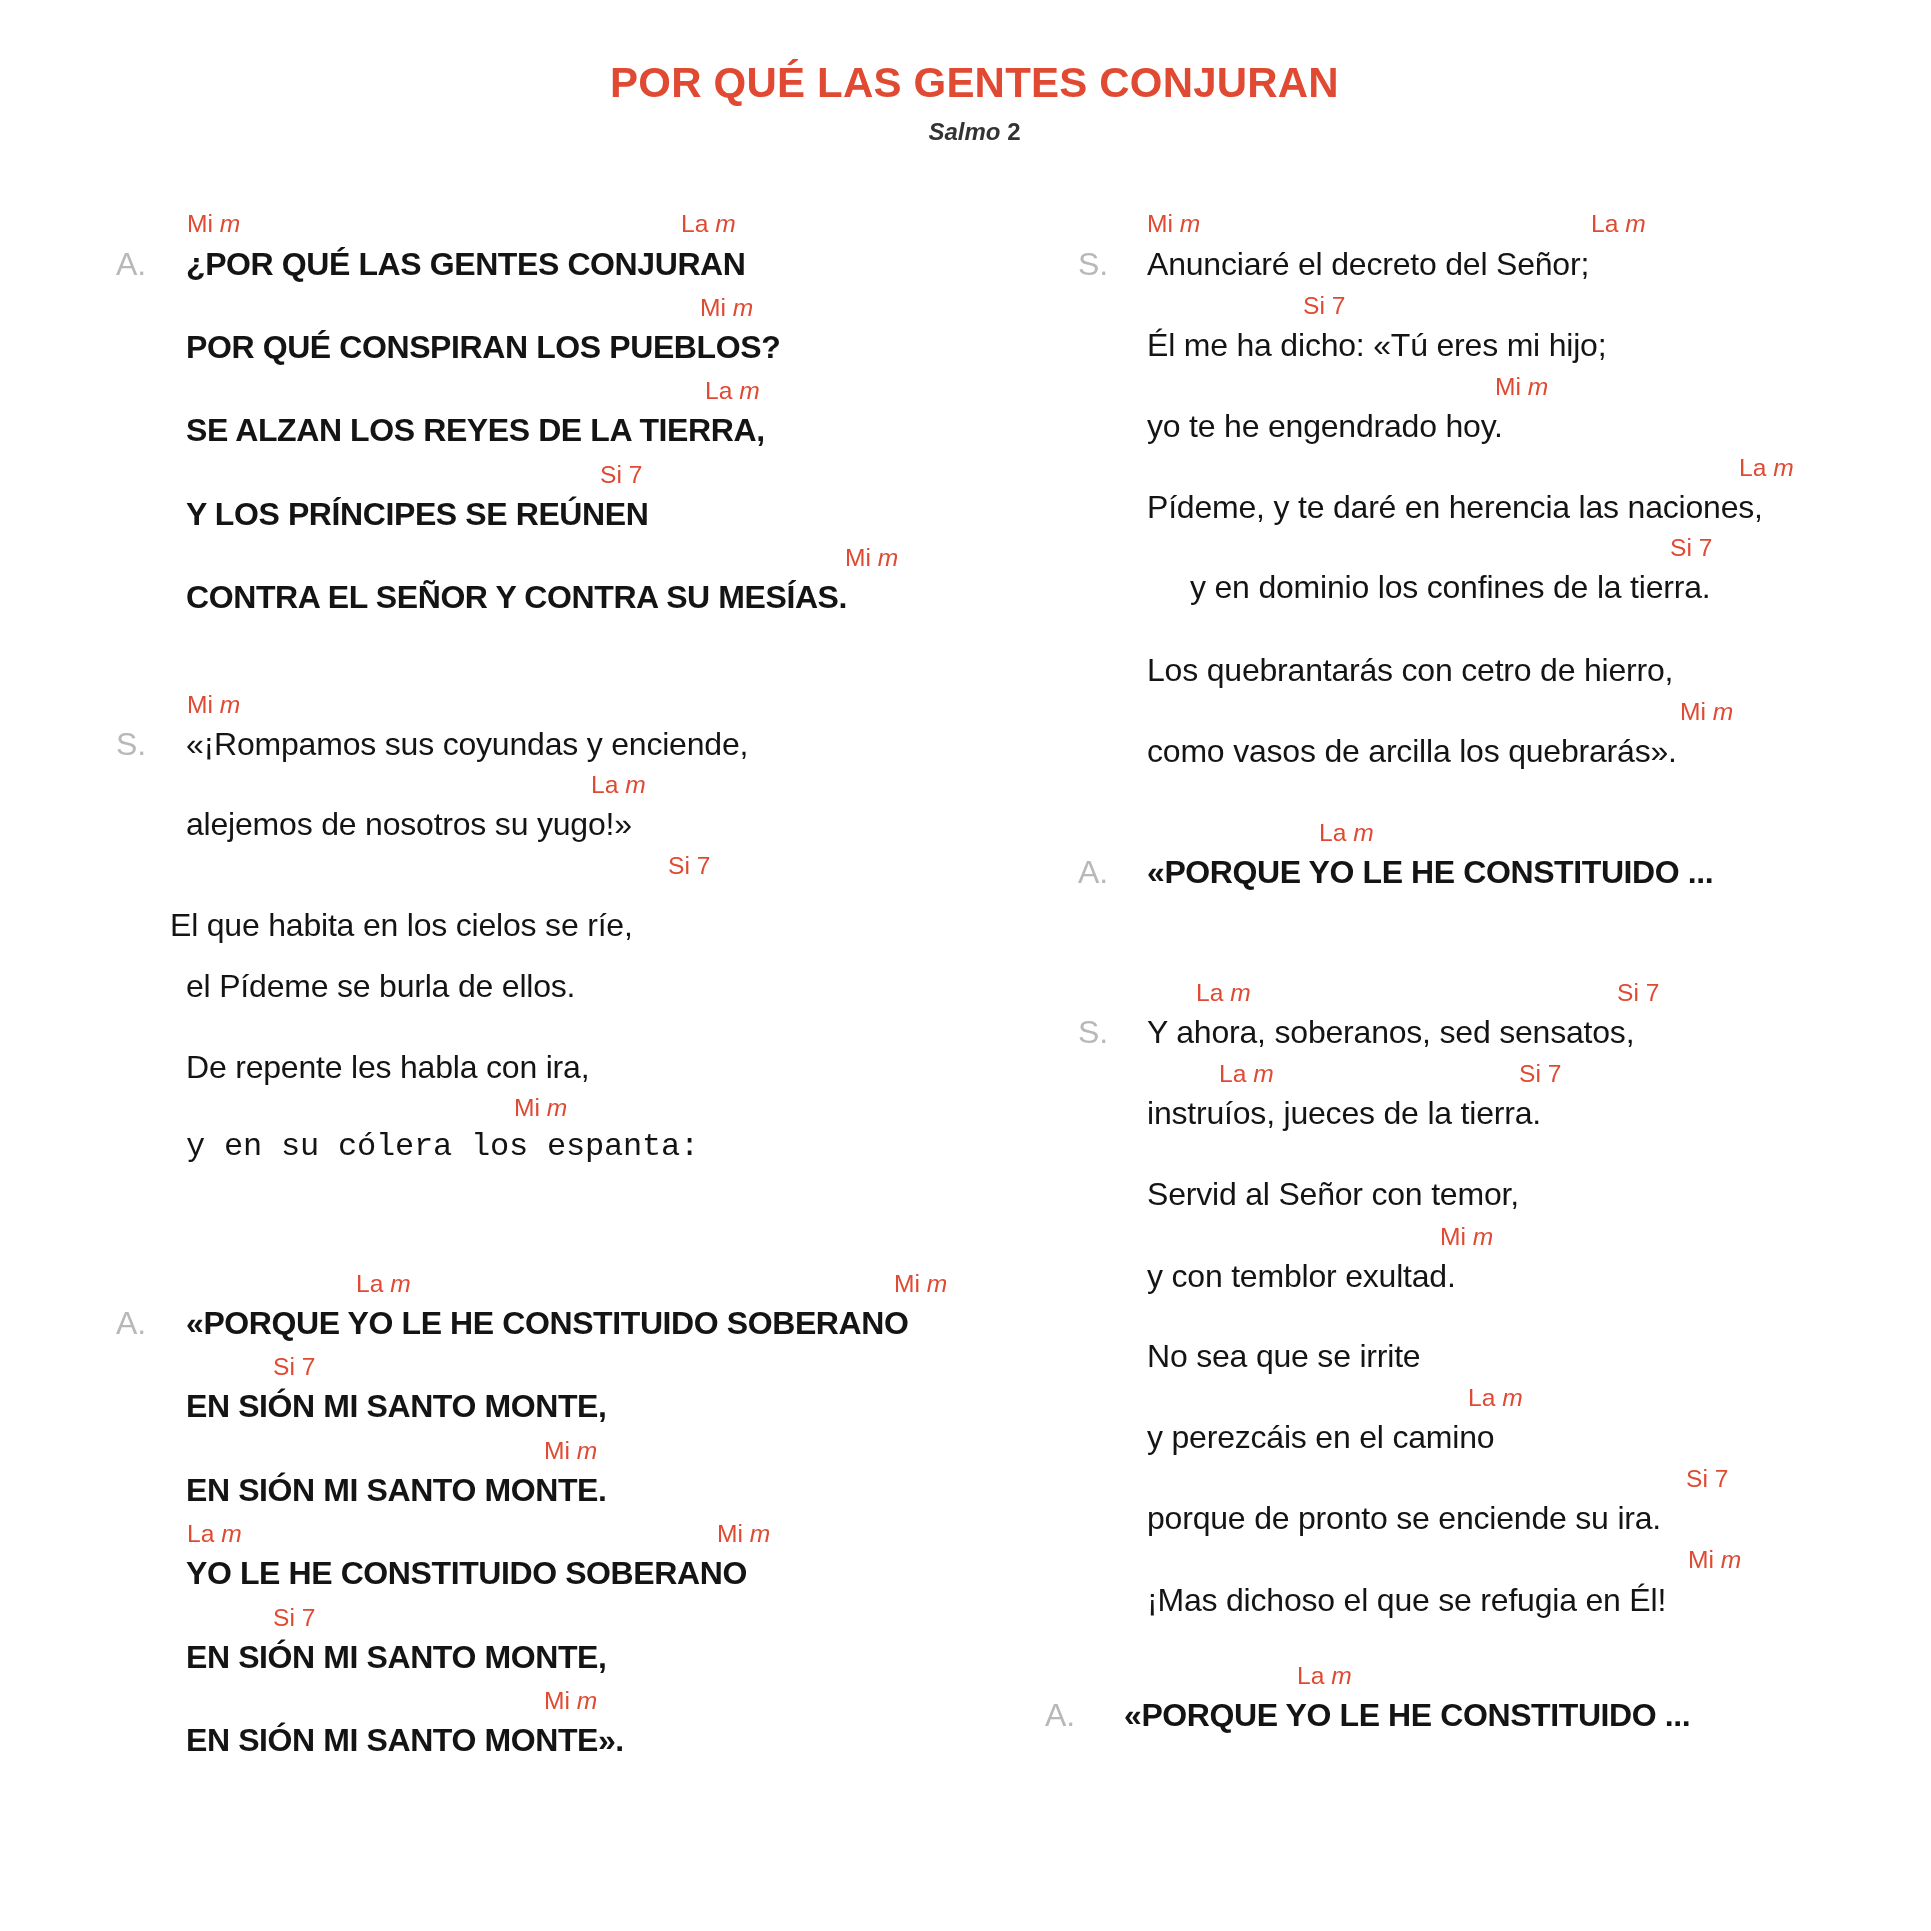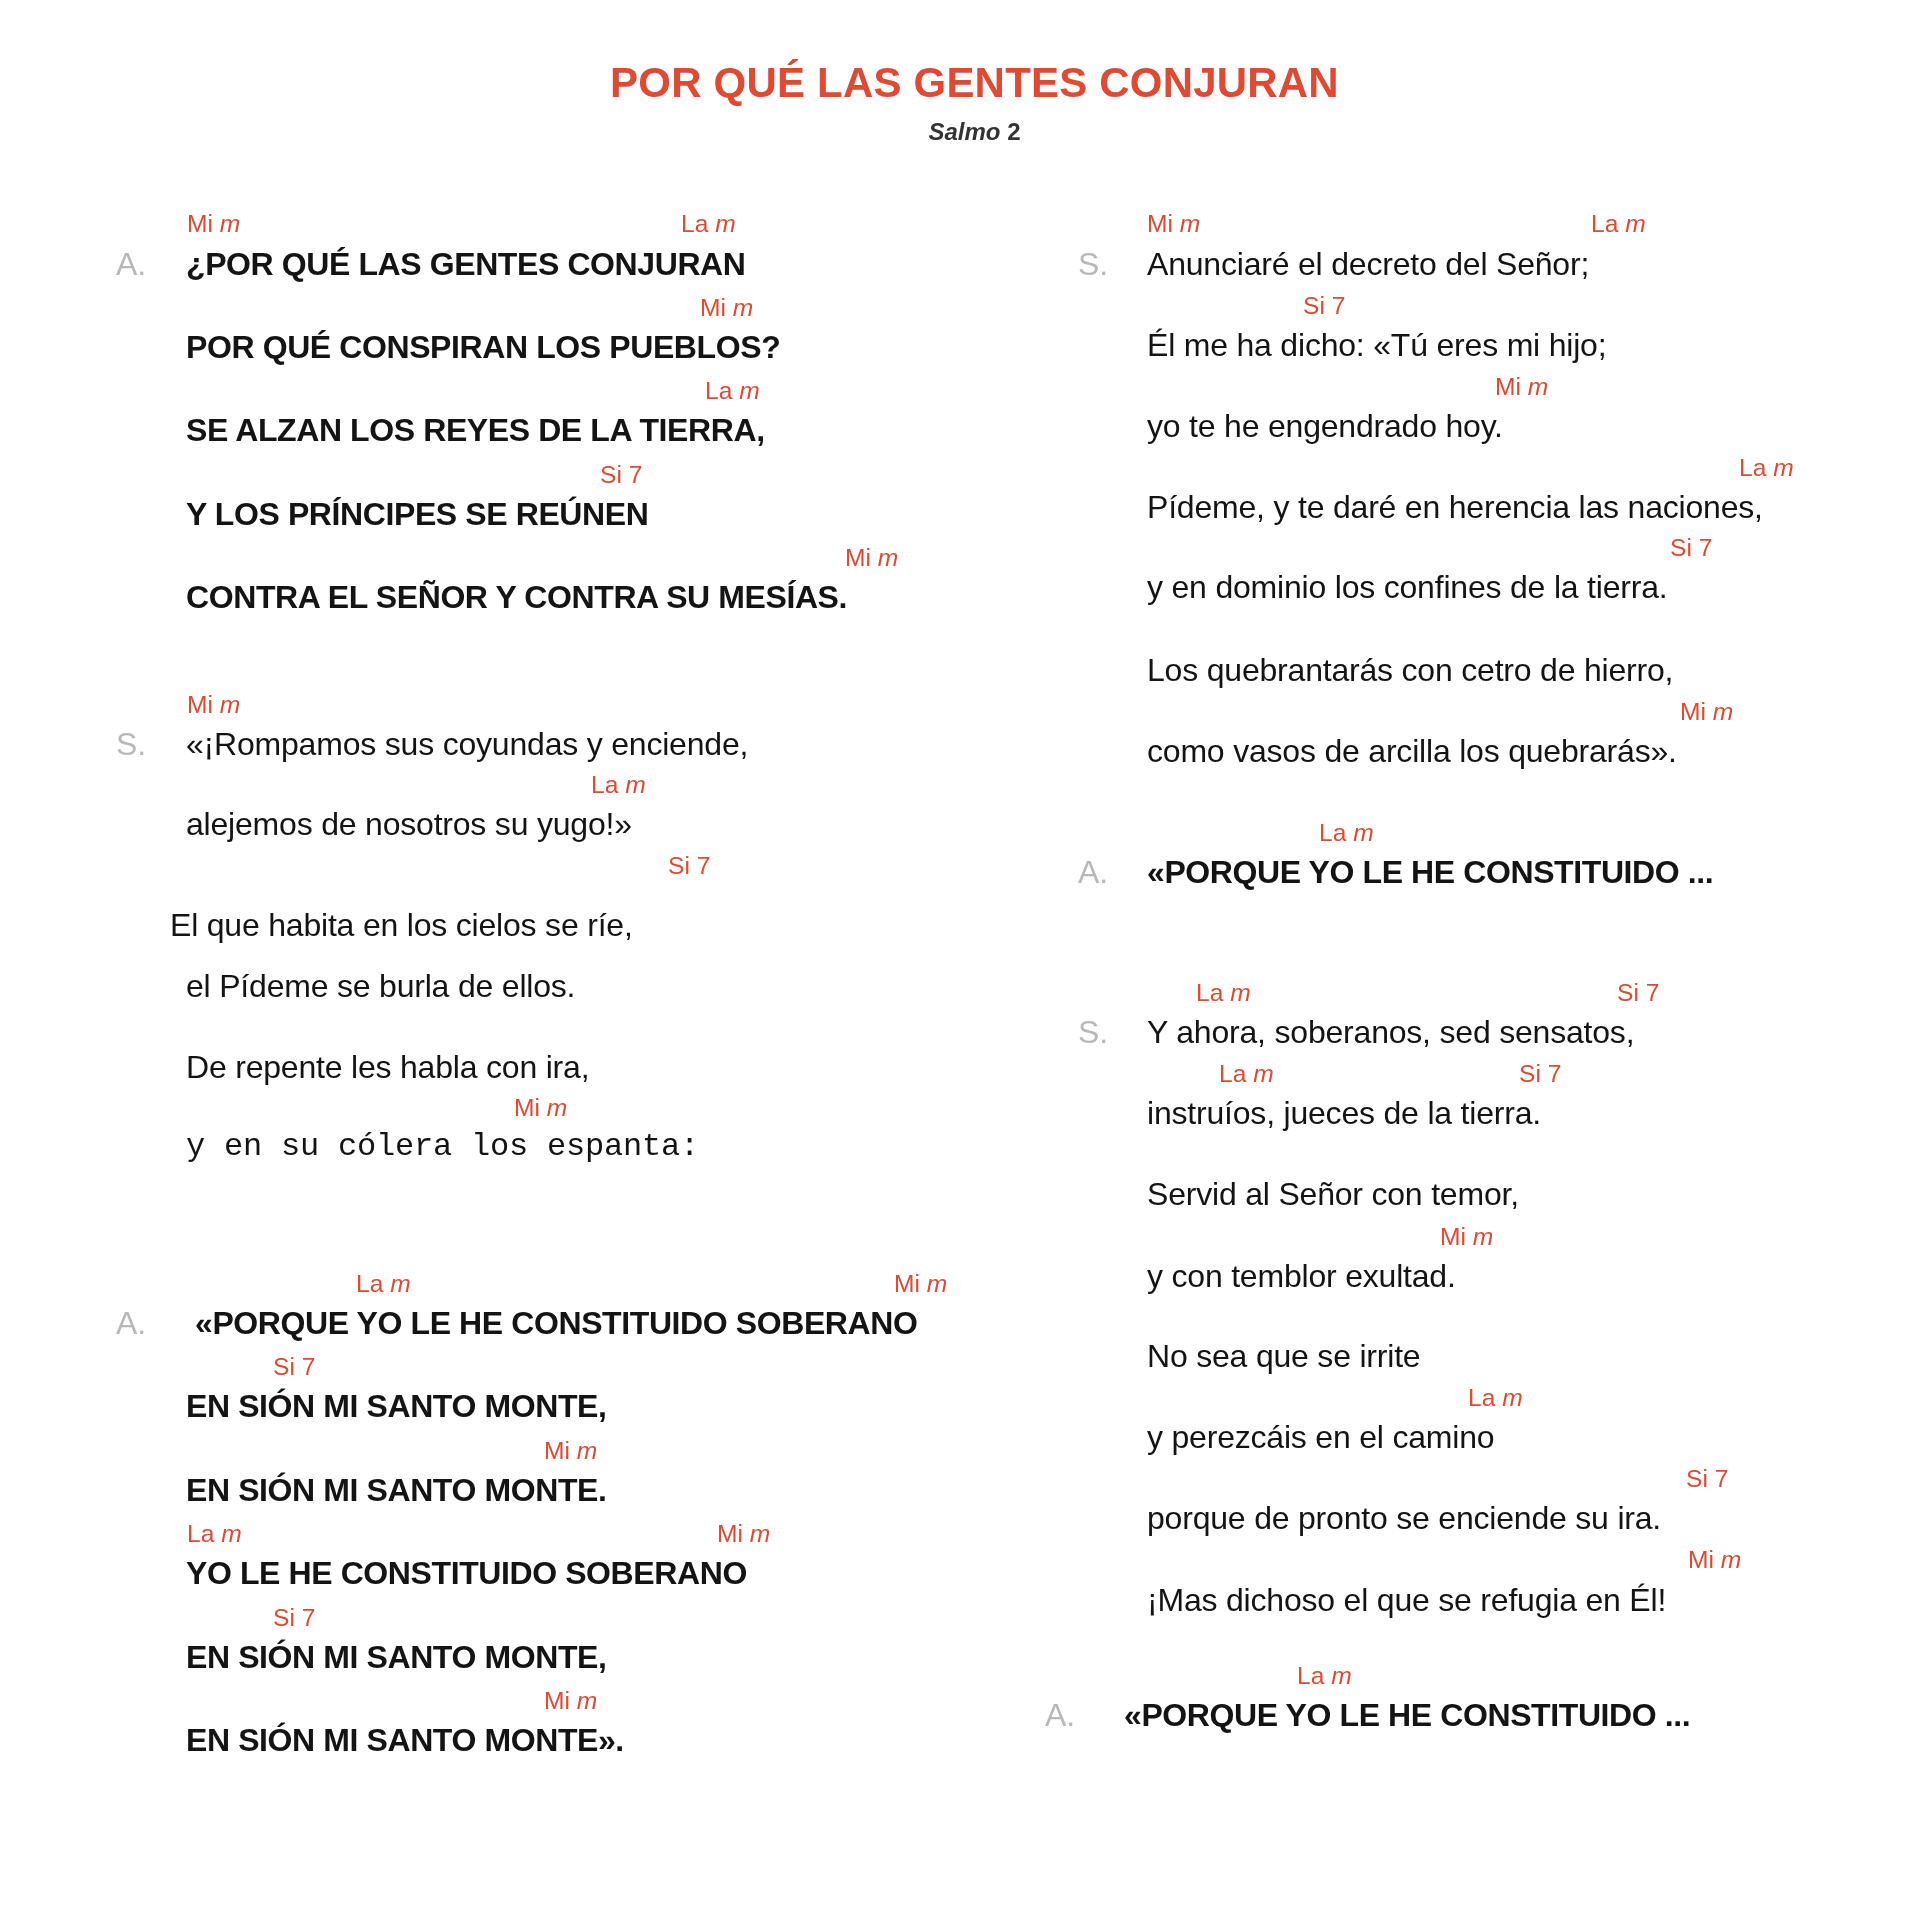--- a/index.html
+++ b/index.html
@@ -42,21 +42,21 @@
       <div class="chord" style="left: 591px; top: 773px;"><span>La</span> <span class="mod">m</span></div>
       <div class="lyric" style="left: 170px; top: 889px; margin-top: 20px;">El que habita en los cielos se ríe,</div>
       <div class="chord" style="left: 668px; top: 854px;"><span>Si</span> <span class="">7</span></div>
       <div class="lyric" style="left: 186px; top: 970px;">el Pídeme se burla de ellos.</div>
       <div class="lyric" style="left: 186px; top: 1051px;">De repente les habla con ira,</div>
       <div class="lyric" style="left: 186px; top: 1131px; font-family: Liberation Mono, monospace;">y en su cólera los espanta:</div>
       <div class="chord" style="left: 514px; top: 1096px;"><span>Mi</span> <span class="mod">m</span></div>
     </div>
     <div>
       <div class="section-label" style="left: 116px; top: 1307px;">A.</div>
-      <div class="lyric bold" style="left: 186px; top: 1307px; margin-left: 9px;">«PORQUE YO LE HE CONSTITUIDO SOBERANO</div>
+      <div class="lyric bold" style="left: 186px; top: 1307px;">«PORQUE YO LE HE CONSTITUIDO SOBERANO</div>
       <div class="chord" style="left: 356px; top: 1272px;"><span>La</span> <span class="mod">m</span></div>
       <div class="chord" style="left: 894px; top: 1272px;"><span>Mi</span> <span class="mod">m</span></div>
       <div class="lyric bold" style="left: 186px; top: 1390px;">EN SIÓN MI SANTO MONTE,</div>
       <div class="chord" style="left: 273px; top: 1355px;"><span>Si</span> <span class="">7</span></div>
       <div class="lyric bold" style="left: 186px; top: 1474px; text-align: center;">EN SIÓN MI SANTO MONTE.</div>
       <div class="chord" style="left: 544px; top: 1439px;"><span>Mi</span> <span class="mod">m</span></div>
       <div class="lyric bold" style="left: 186px; top: 1557px;">YO LE HE CONSTITUIDO SOBERANO</div>
       <div class="chord" style="left: 187px; top: 1522px;"><span>La</span> <span class="mod">m</span></div>
       <div class="chord" style="left: 717px; top: 1522px;"><span>Mi</span> <span class="mod">m</span></div>
       <div class="lyric bold" style="left: 186px; top: 1641px;">EN SIÓN MI SANTO MONTE,</div>
@@ -68,21 +68,21 @@
       <div class="section-label" style="left: 1078px; top: 248px;">S.</div>
       <div class="lyric" style="left: 1147px; top: 248px;">Anunciaré el decreto del Señor;</div>
       <div class="chord" style="left: 1147px; top: 212px;"><span>Mi</span> <span class="mod">m</span></div>
       <div class="chord" style="left: 1591px; top: 212px;"><span>La</span> <span class="mod">m</span></div>
       <div class="lyric" style="left: 1147px; top: 329px;">Él me ha dicho: «Tú eres mi hijo;</div>
       <div class="chord" style="left: 1303px; top: 294px;"><span>Si</span> <span class="">7</span></div>
       <div class="lyric" style="left: 1147px; top: 410px;">yo te he engendrado hoy.</div>
       <div class="chord" style="left: 1495px; top: 375px;"><span>Mi</span> <span class="mod">m</span></div>
       <div class="lyric" style="left: 1147px; top: 491px;">Pídeme, y te daré en herencia las naciones,</div>
       <div class="chord" style="left: 1739px; top: 456px;"><span>La</span> <span class="mod">m</span></div>
-      <div class="lyric" style="left: 1147px; top: 571px; text-align: center;">y en dominio los confines de la tierra.</div>
+      <div class="lyric" style="left: 1190px; top: 571px; text-align: center;">y en dominio los confines de la tierra.</div>
       <div class="chord" style="left: 1670px; top: 536px;"><span>Si</span> <span class="">7</span></div>
       <div class="lyric" style="left: 1147px; top: 654px;">Los quebrantarás con cetro de hierro,</div>
       <div class="lyric" style="left: 1147px; top: 735px;">como vasos de arcilla los quebrarás».</div>
       <div class="chord" style="left: 1680px; top: 700px;"><span>Mi</span> <span class="mod">m</span></div>
     </div>
     <div>
       <div class="section-label" style="left: 1078px; top: 856px;">A.</div>
       <div class="lyric bold" style="left: 1147px; top: 856px;">«PORQUE YO LE HE CONSTITUIDO ...</div>
       <div class="chord" style="left: 1319px; top: 821px;"><span>La</span> <span class="mod">m</span></div>
     </div>

